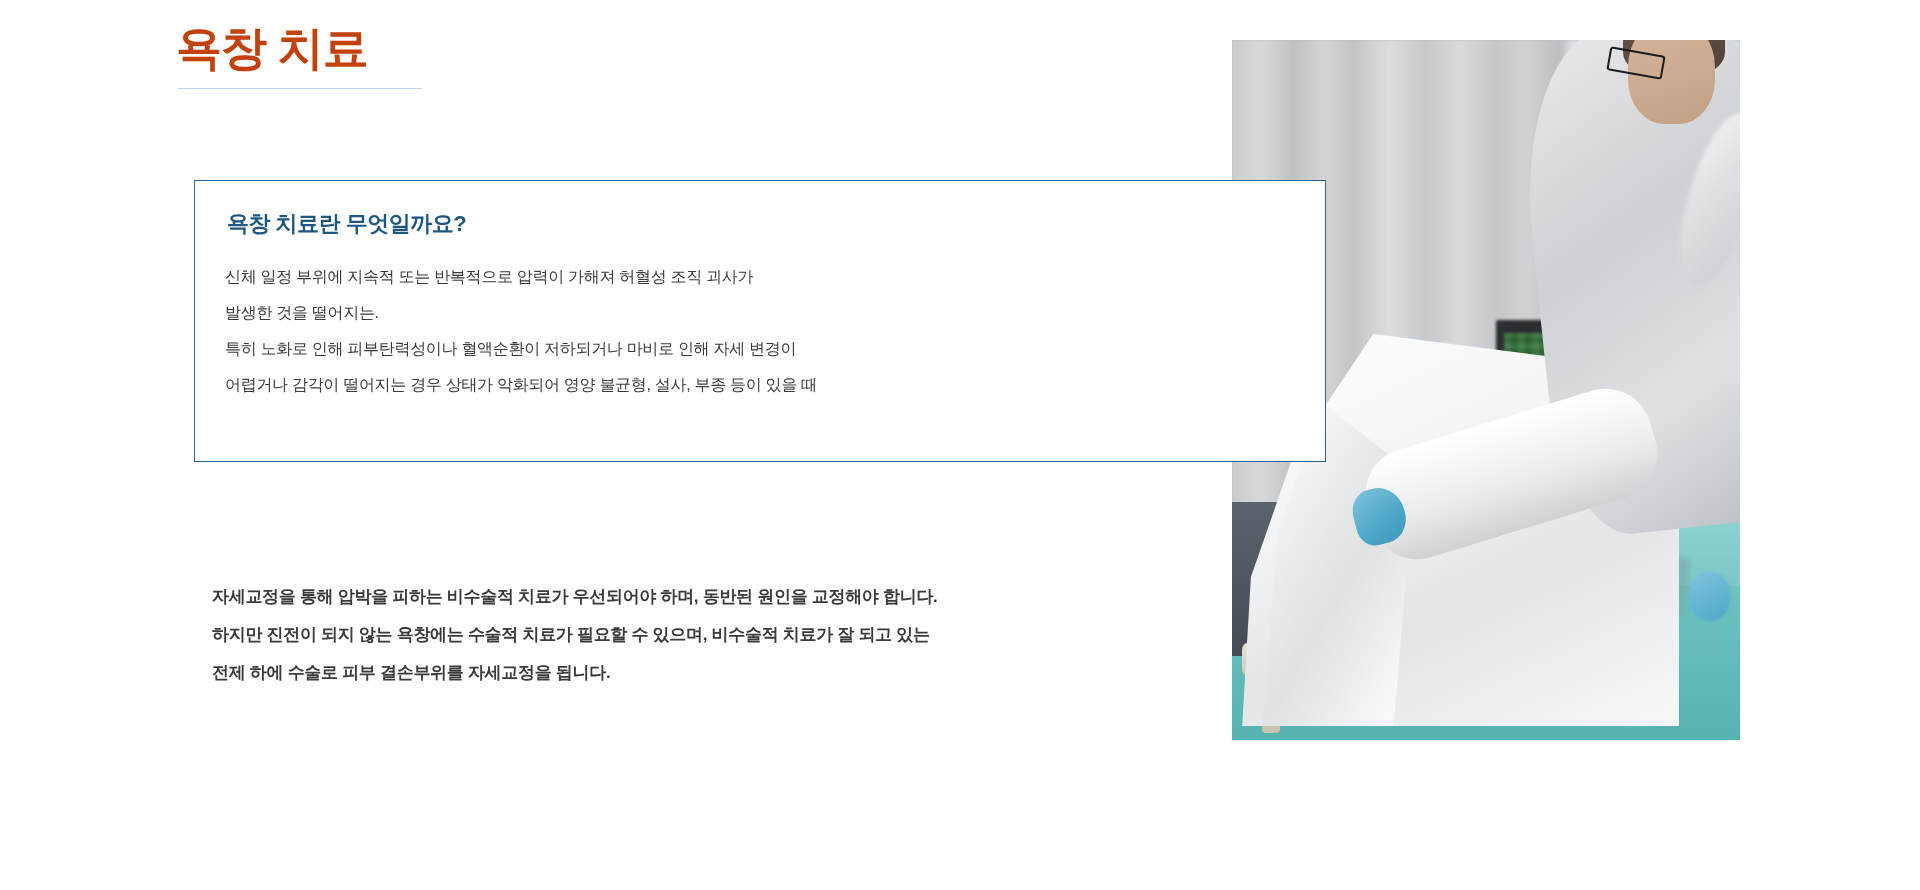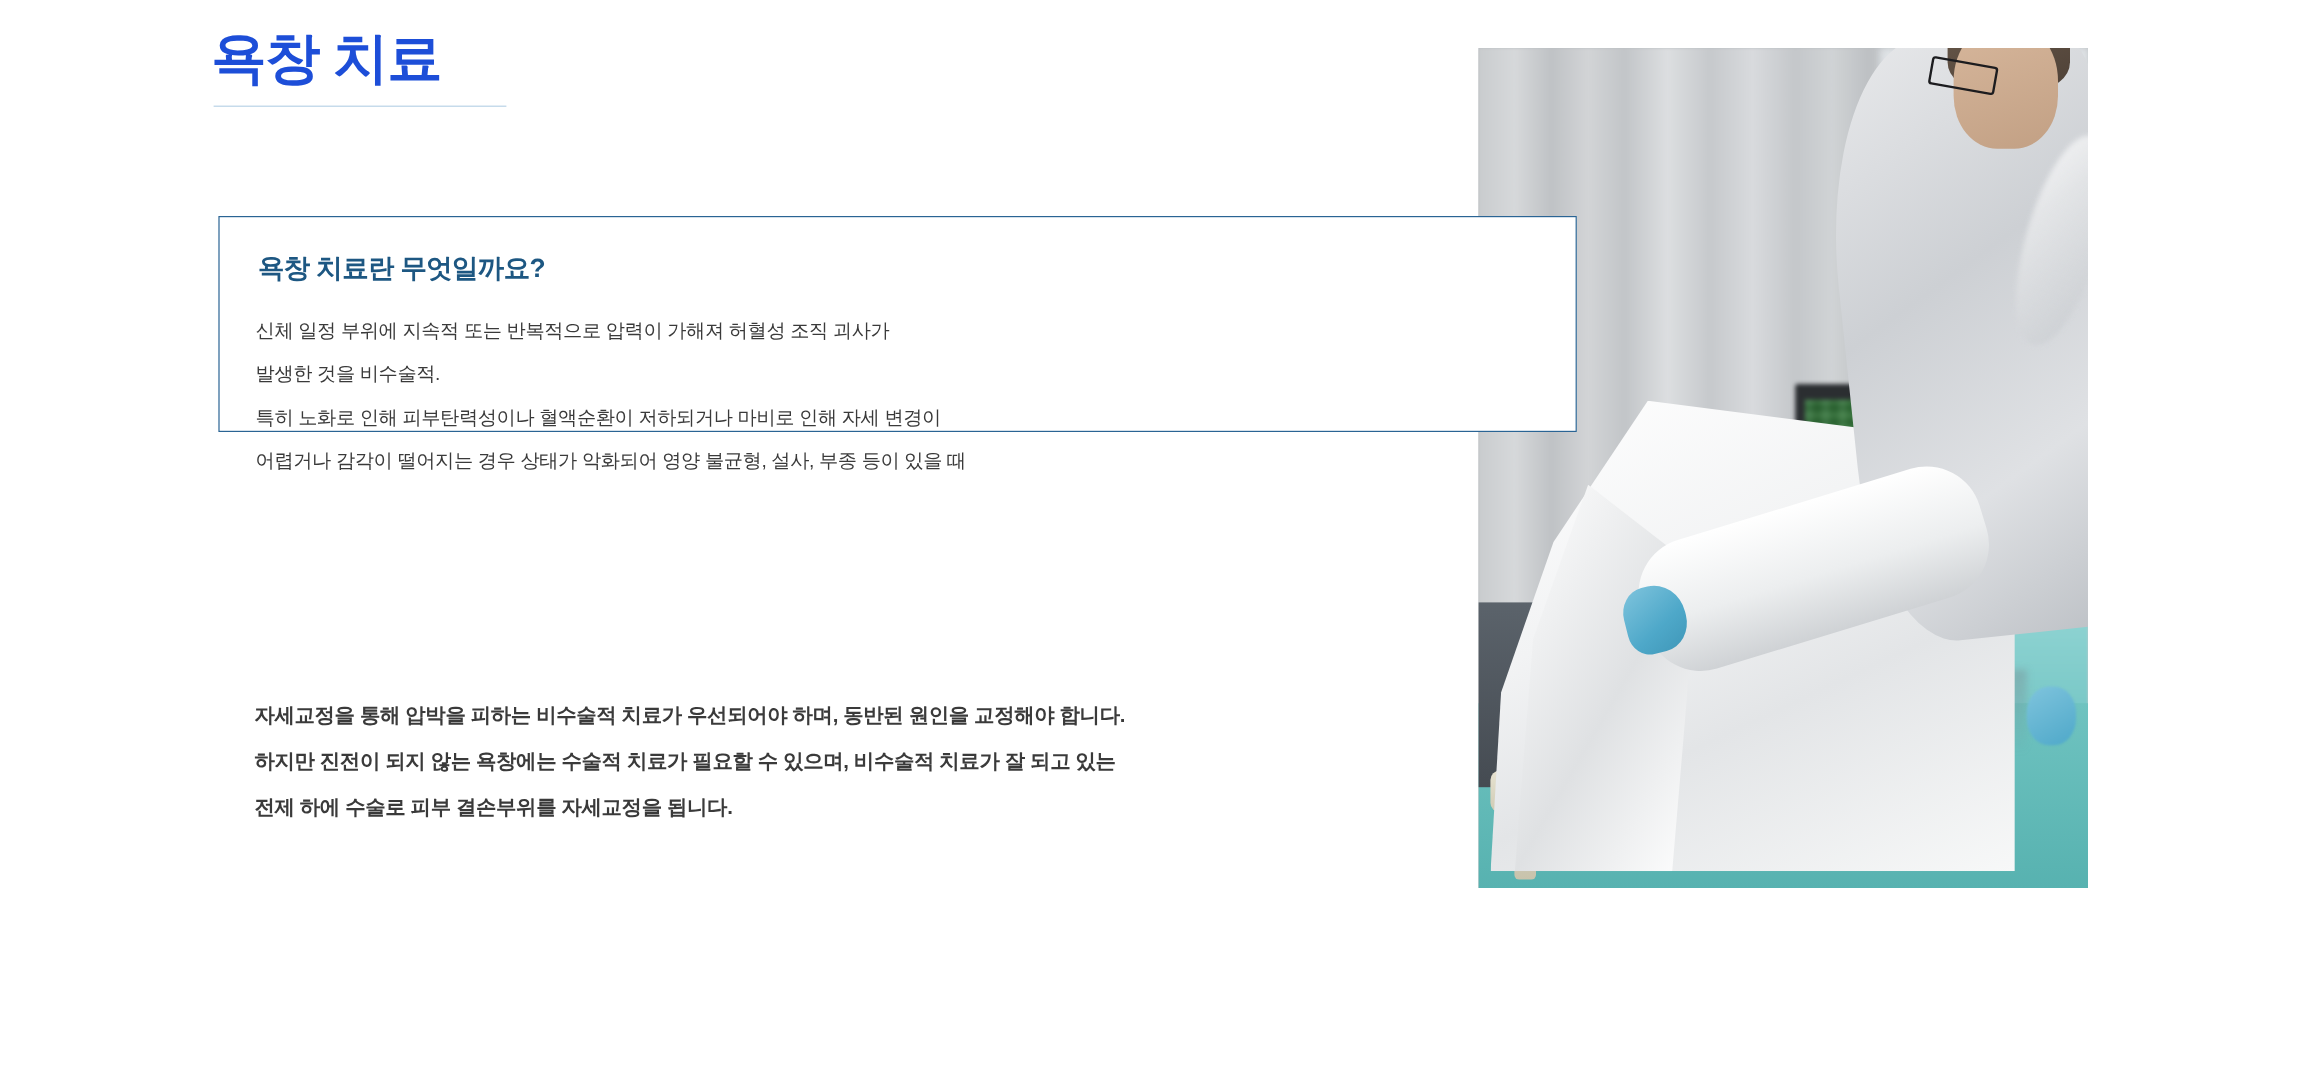--- a/index.html
+++ b/index.html
@@ -208,21 +208,21 @@
     filter: blur(1px);
   }
 
   
   .title {
     position: absolute;
     left: 176px; top: 22px;
     font-size: 46px;
     font-weight: 700;
     letter-spacing: -1px;
-    color: #1d4ed8;
+    color: #c2410c;
     line-height: 1.15;
     white-space: nowrap;
   }
 
   .subtitle-row {
     position: absolute;
     left: 178px; top: 88px;
     display: flex;
     align-items: center;
     gap: 30px;
@@ -235,22 +235,22 @@
     white-space: nowrap;
   }
   .subtitle-rule {
     width: 244px;
     height: 1px;
     background: #b9d3e6;
   }
 
   .info-box {
     position: absolute;
-    left: 182px; top: 180px;
-    width: 1132px; height: 180px;
+    left: 194px; top: 180px;
+    width: 1132px; height: 282px;
     background: #ffffff;
     border: 1px solid #2a6494;
   }
   .info-title {
     position: absolute;
     left: 32px; top: 28px;
     font-size: 22px;
     font-weight: 700;
     color: #1d5782;
     letter-spacing: -0.5px;
@@ -322,21 +322,21 @@
   <div class="title">욕창 치료</div>
 
   <div class="subtitle-row">
     <div class="subtitle-rule"></div>
   </div>
 
   <div class="info-box">
     <div class="info-title">욕창 치료란 무엇일까요?</div>
     <div class="info-body">
       <div class="ln">신체 일정 부위에 지속적 또는 반복적으로 압력이 가해져 허혈성 조직 괴사가</div>
-      <div class="ln">발생한 것을 비수술적.</div>
+      <div class="ln">발생한 것을 떨어지는.</div>
       <div class="ln">특히 노화로 인해 피부탄력성이나 혈액순환이 저하되거나 마비로 인해 자세 변경이</div>
       <div class="ln">어렵거나 감각이 떨어지는 경우 상태가 악화되어 영양 불균형, 설사, 부종 등이 있을 때</div>
     </div>
   </div>
 
   <div class="outro">
     <div class="ln">자세교정을 통해 압박을 피하는 비수술적 치료가 우선되어야 하며, 동반된 원인을 교정해야 합니다.</div>
     <div class="ln">하지만 진전이 되지 않는 욕창에는 수술적 치료가 필요할 수 있으며, 비수술적 치료가 잘 되고 있는</div>
     <div class="ln">전제 하에 수술로 피부 결손부위를 자세교정을 됩니다.</div>
   </div>

